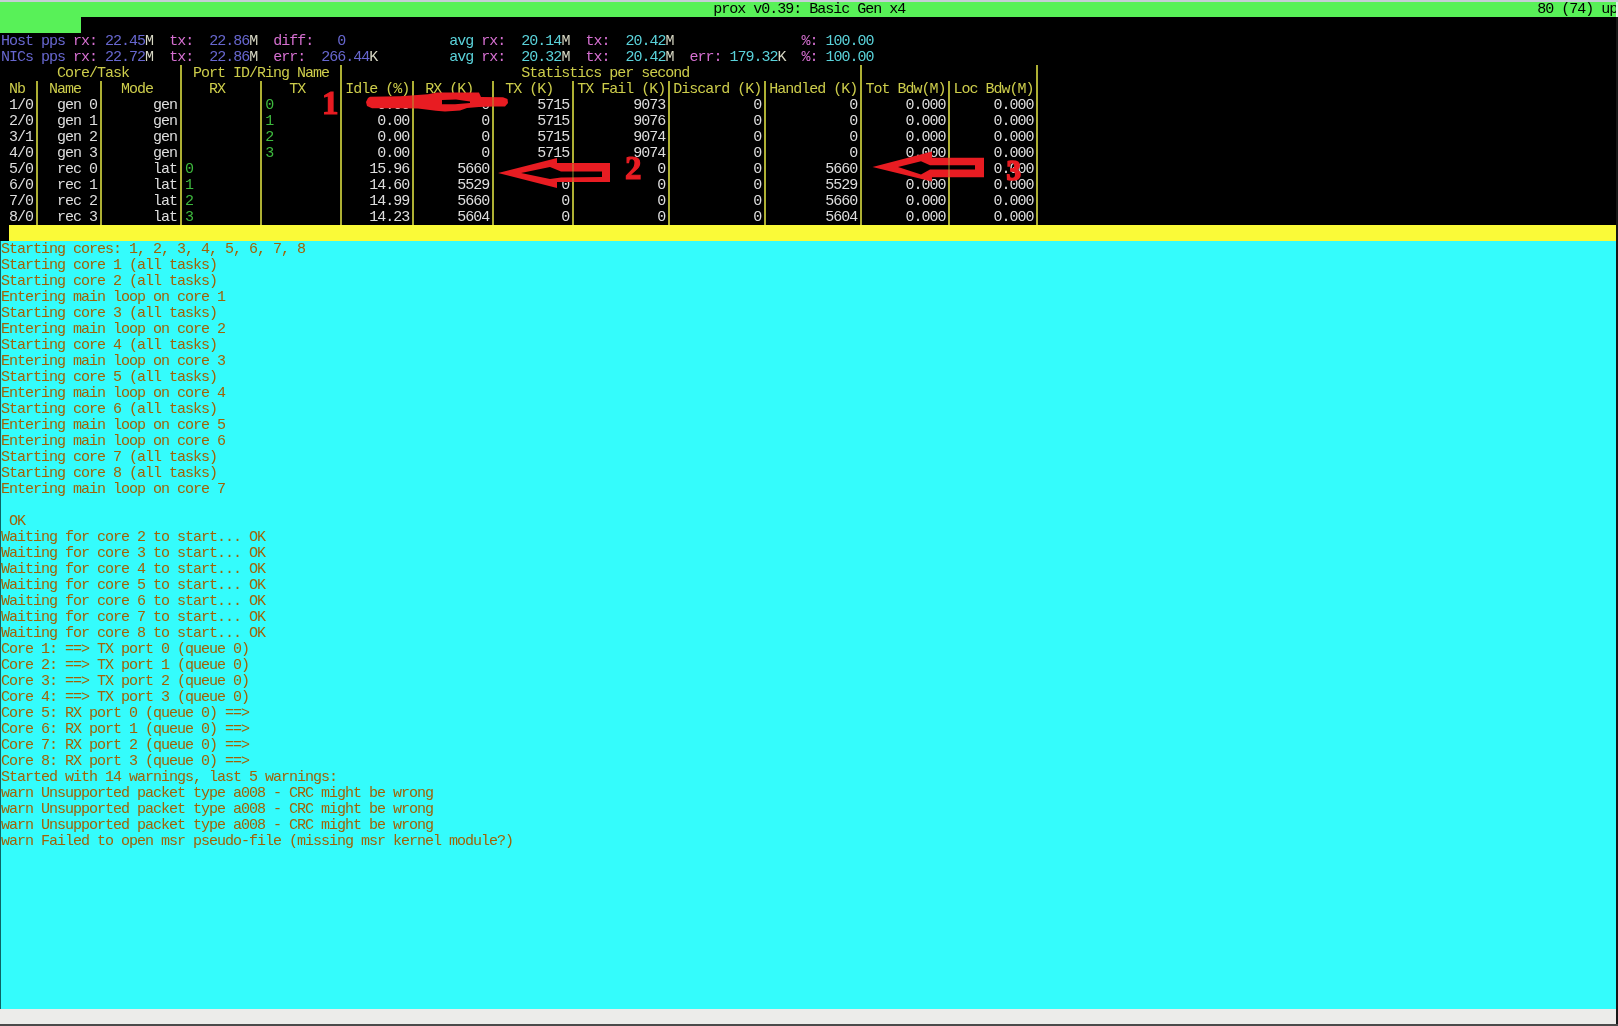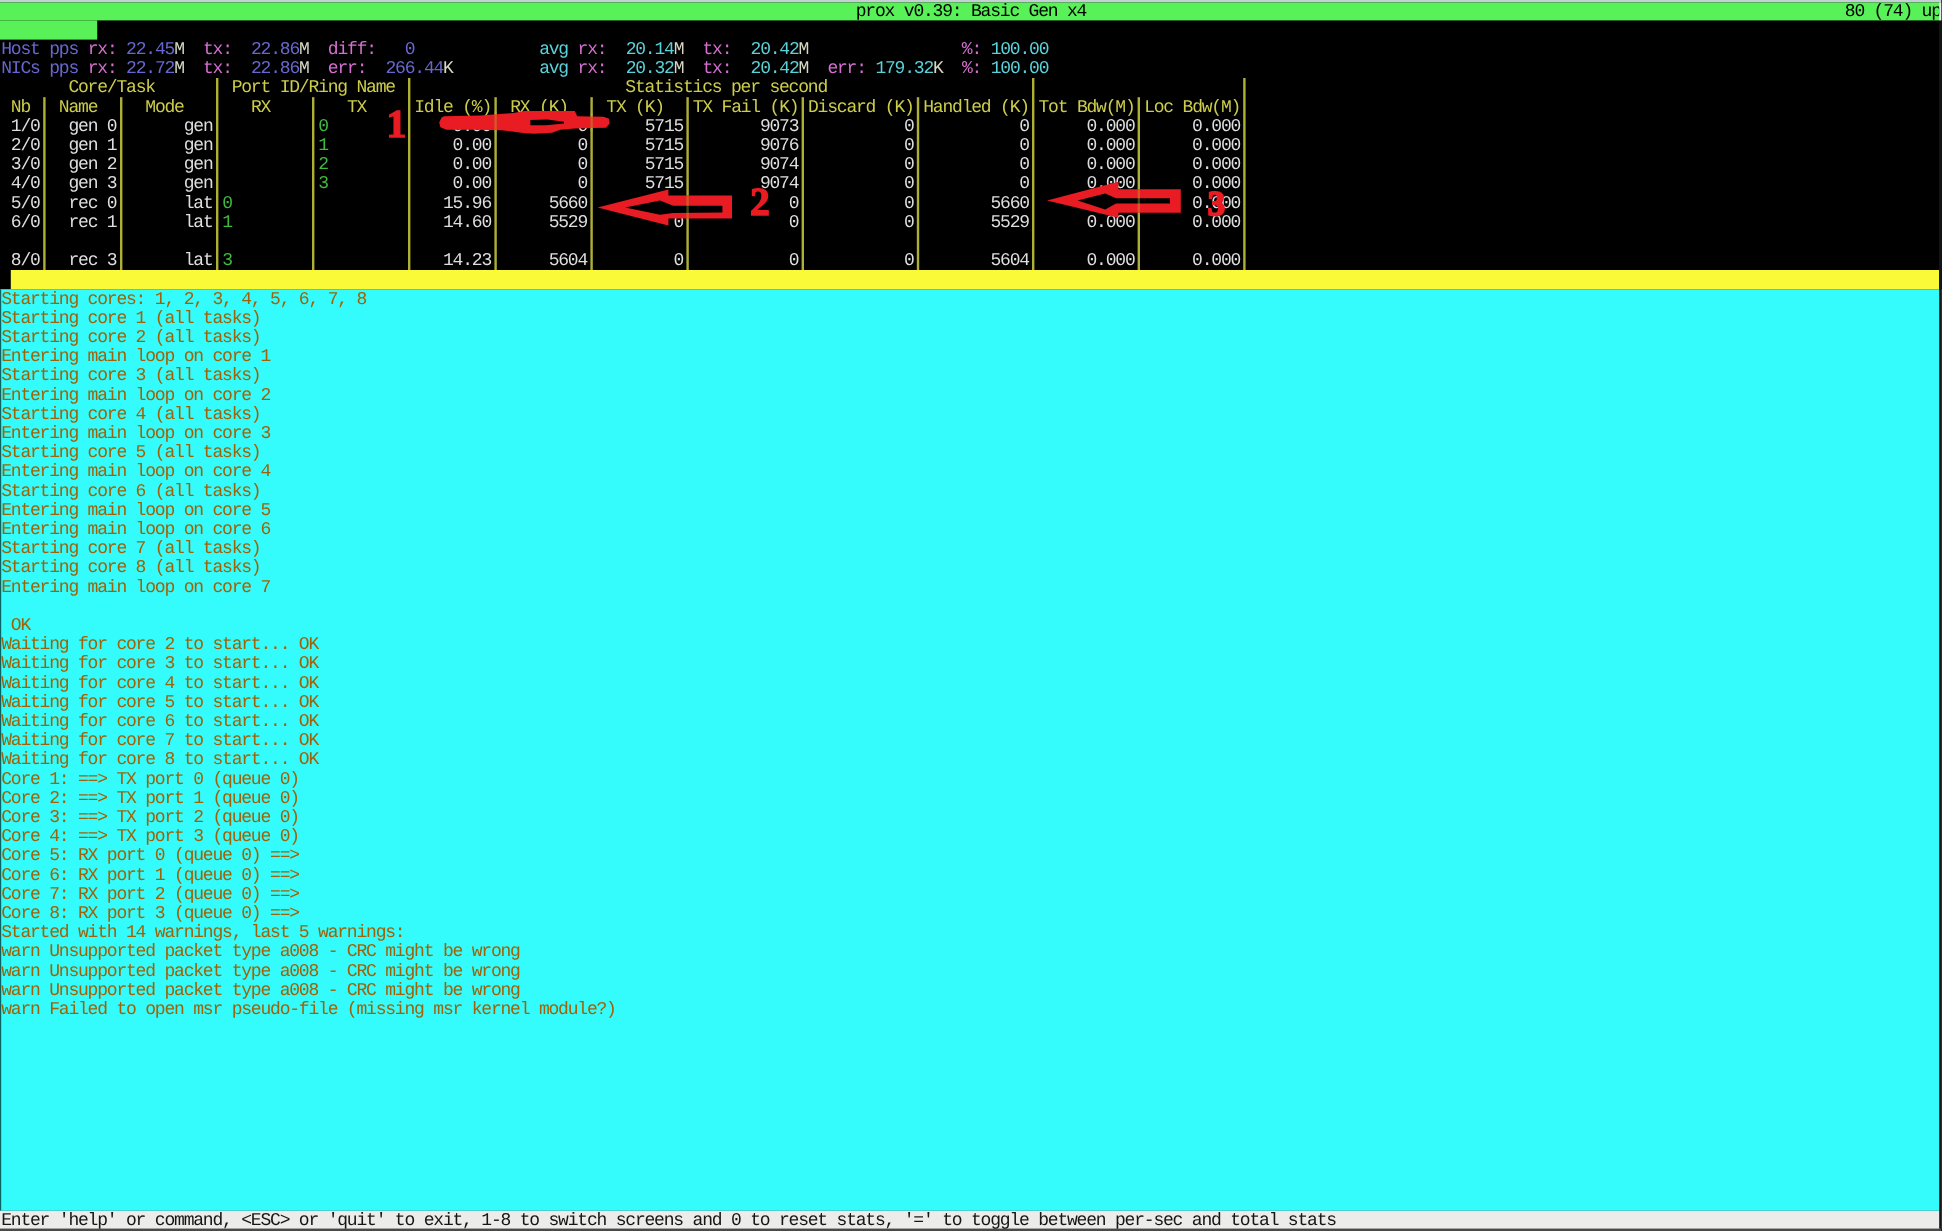--- a/index.html
+++ b/index.html
@@ -33,24 +33,25 @@
     <div class="abs" style="left:668px;top:81px;width:2px;height:144px;background:#aeb034"></div>
     <div class="abs" style="left:764px;top:81px;width:2px;height:144px;background:#aeb034"></div>
     <div class="abs" style="left:948px;top:81px;width:2px;height:144px;background:#aeb034"></div>
     <div class="row" style="top:2px">                                                                                         <i class="k">prox v0.39: Basic Gen x4</i>                                                                               <i class="k">80 (74) up</i></div>
     <div class="row" style="top:34px"><i class="b">Host</i> <i class="b">pps</i> <i class="m">rx:</i> <i class="b">22.45</i><i class="e">M</i>  <i class="m">tx:</i>  <i class="b">22.86</i><i class="e">M</i>  <i class="m">diff:</i>   <i class="b">0</i>             <i class="c">avg</i> <i class="m">rx:</i>  <i class="c">20.14</i><i class="e">M</i>  <i class="m">tx:</i>  <i class="c">20.42</i><i class="e">M</i>                <i class="m">%:</i> <i class="c">100.00</i></div>
     <div class="row" style="top:50px"><i class="b">NICs</i> <i class="b">pps</i> <i class="m">rx:</i> <i class="b">22.72</i><i class="e">M</i>  <i class="m">tx:</i>  <i class="b">22.86</i><i class="e">M</i>  <i class="m">err:</i>  <i class="b">266.44</i><i class="e">K</i>         <i class="c">avg</i> <i class="m">rx:</i>  <i class="c">20.32</i><i class="e">M</i>  <i class="m">tx:</i>  <i class="c">20.42</i><i class="e">M</i>  <i class="m">err:</i> <i class="c">179.32</i><i class="e">K</i>  <i class="m">%:</i> <i class="c">100.00</i></div>
     <div class="row" style="top:66px">       <i class="y">Core/Task</i>        <i class="y">Port ID/Ring Name</i>                        <i class="y">Statistics per second</i></div>
     <div class="row" style="top:82px"> <i class="y">Nb</i>   <i class="y">Name</i>     <i class="y">Mode</i>       <i class="y">RX</i>        <i class="y">TX</i>     <i class="y">Idle (%)</i>  <i class="y">RX (K)</i>    <i class="y">TX (K)</i>   <i class="y">TX Fail (K)</i> <i class="y">Discard (K)</i> <i class="y">Handled (K)</i> <i class="y">Tot Bdw(M)</i> <i class="y">Loc Bdw(M)</i></div>
     <div class="row" style="top:98px"> <i class="w">1/0</i>   <i class="w">gen 0</i>       <i class="w">gen</i>           <i class="g">0</i>             <i class="w">0.00</i>         <i class="w">0</i>      <i class="w">5715</i>        <i class="w">9073</i>           <i class="w">0</i>           <i class="w">0</i>      <i class="w">0.000</i>      <i class="w">0.000</i></div>
     <div class="row" style="top:114px"> <i class="w">2/0</i>   <i class="w">gen 1</i>       <i class="w">gen</i>           <i class="g">1</i>             <i class="w">0.00</i>         <i class="w">0</i>      <i class="w">5715</i>        <i class="w">9076</i>           <i class="w">0</i>           <i class="w">0</i>      <i class="w">0.000</i>      <i class="w">0.000</i></div>
-    <div class="row" style="top:130px"> <i class="w">3/0</i>   <i class="w">gen 2</i>       <i class="w">gen</i>           <i class="g">2</i>             <i class="w">0.00</i>         <i class="w">0</i>      <i class="w">5715</i>        <i class="w">9074</i>           <i class="w">0</i>           <i class="w">0</i>      <i class="w">0.000</i>      <i class="w">0.000</i></div>
+    <div class="row" style="top:130px"> <i class="w">3/1</i>   <i class="w">gen 2</i>       <i class="w">gen</i>           <i class="g">2</i>             <i class="w">0.00</i>         <i class="w">0</i>      <i class="w">5715</i>        <i class="w">9074</i>           <i class="w">0</i>           <i class="w">0</i>      <i class="w">0.000</i>      <i class="w">0.000</i></div>
     <div class="row" style="top:146px"> <i class="w">4/0</i>   <i class="w">gen 3</i>       <i class="w">gen</i>           <i class="g">3</i>             <i class="w">0.00</i>         <i class="w">0</i>      <i class="w">5715</i>        <i class="w">9074</i>           <i class="w">0</i>           <i class="w">0</i>      <i class="w">0.000</i>      <i class="w">0.000</i></div>
     <div class="row" style="top:162px"> <i class="w">5/0</i>   <i class="w">rec 0</i>       <i class="w">lat</i> <i class="g">0</i>                      <i class="w">15.96</i>      <i class="w">5660</i>         <i class="w">0</i>           <i class="w">0</i>           <i class="w">0</i>        <i class="w">5660</i>      <i class="w">0.000</i>      <i class="w">0.000</i></div>
     <div class="row" style="top:178px"> <i class="w">6/0</i>   <i class="w">rec 1</i>       <i class="w">lat</i> <i class="g">1</i>                      <i class="w">14.60</i>      <i class="w">5529</i>         <i class="w">0</i>           <i class="w">0</i>           <i class="w">0</i>        <i class="w">5529</i>      <i class="w">0.000</i>      <i class="w">0.000</i></div>
+    <div class="row" style="top:194px"> <i class="w">7/0</i>   <i class="w">rec 2</i>       <i class="w">lat</i> <i class="g">2</i>                      <i class="w">14.99</i>      <i class="w">5660</i>         <i class="w">0</i>           <i class="w">0</i>           <i class="w">0</i>        <i class="w">5660</i>      <i class="w">0.000</i>      <i class="w">0.000</i></div>
     <div class="row" style="top:210px"> <i class="w">8/0</i>   <i class="w">rec 3</i>       <i class="w">lat</i> <i class="g">3</i>                      <i class="w">14.23</i>      <i class="w">5604</i>         <i class="w">0</i>           <i class="w">0</i>           <i class="w">0</i>        <i class="w">5604</i>      <i class="w">0.000</i>      <i class="w">0.000</i></div>
     <div class="row" style="top:242px"><i class="l">Starting cores: 1, 2, 3, 4, 5, 6, 7, 8</i></div>
     <div class="row" style="top:258px"><i class="l">Starting core 1 (all tasks)</i></div>
     <div class="row" style="top:274px"><i class="l">Starting core 2 (all tasks)</i></div>
     <div class="row" style="top:290px"><i class="l">Entering main loop on core 1</i></div>
     <div class="row" style="top:306px"><i class="l">Starting core 3 (all tasks)</i></div>
     <div class="row" style="top:322px"><i class="l">Entering main loop on core 2</i></div>
     <div class="row" style="top:338px"><i class="l">Starting core 4 (all tasks)</i></div>
     <div class="row" style="top:354px"><i class="l">Entering main loop on core 3</i></div>
     <div class="row" style="top:370px"><i class="l">Starting core 5 (all tasks)</i></div>
@@ -75,21 +76,20 @@
     <div class="row" style="top:690px"><i class="l">Core 4: ==&gt; TX port 3 (queue 0)</i></div>
     <div class="row" style="top:706px"><i class="l">Core 5: RX port 0 (queue 0) ==&gt;</i></div>
     <div class="row" style="top:722px"><i class="l">Core 6: RX port 1 (queue 0) ==&gt;</i></div>
     <div class="row" style="top:738px"><i class="l">Core 7: RX port 2 (queue 0) ==&gt;</i></div>
     <div class="row" style="top:754px"><i class="l">Core 8: RX port 3 (queue 0) ==&gt;</i></div>
     <div class="row" style="top:770px"><i class="l">Started with 14 warnings, last 5 warnings:</i></div>
     <div class="row" style="top:786px"><i class="l">warn Unsupported packet type a008 - CRC might be wrong</i></div>
     <div class="row" style="top:802px"><i class="l">warn Unsupported packet type a008 - CRC might be wrong</i></div>
     <div class="row" style="top:818px"><i class="l">warn Unsupported packet type a008 - CRC might be wrong</i></div>
     <div class="row" style="top:834px"><i class="l">warn Failed to open msr pseudo-file (missing msr kernel module?)</i></div>
-    <div class="row" style="top:1010px"><i class="s">Enter 'help' or command, &lt;ESC&gt; or 'quit' to exit, 1-8 to switch screens and 0 to reset stats, '=' to toggle between per-sec and total stats</i></div>
     <svg class="abs" style="left:0;top:0" width="1618" height="1026" viewBox="0 0 1618 1026">
 <g fill="#e81c22">
 <path d="M370,96.8 L400,96.2 L428,94.2 L437,92.6 L479,92.6 L481,96.9 L503,97.2 L507.5,99 L508,103 L505,106.4 L494,106.6 L479,107.1 L467,108.1 L460,110.6 L445,111.4 L436,110.8 L418,108.6 L395,108.2 L372,108.2 L367,106 L366,102 L368,98 Z"></path>
 <path d="M498,173 L557,158 L557,163 L610,163 L610,182 L557,182 L557,188 Z"></path>
 <path d="M872.5,167 L932,151.5 L932,157.8 L984,157.8 L984,177.2 L932,177.2 L932,181.5 Z"></path>
 </g>
 <g fill="#000000">
 <path d="M442,100 L456,99.6 L470,101.4 L470,103 L455,104.3 L442,104.3 Z"></path>
 <path d="M521,173 L550,167 L561,171.5 L602,171.5 L602,177 L561,177.5 L550,179 Z"></path>
 <path d="M898,167 L921,161.2 L930,165.2 L975,165.2 L975,169.6 L930,169.6 L921,174.6 Z"></path>

